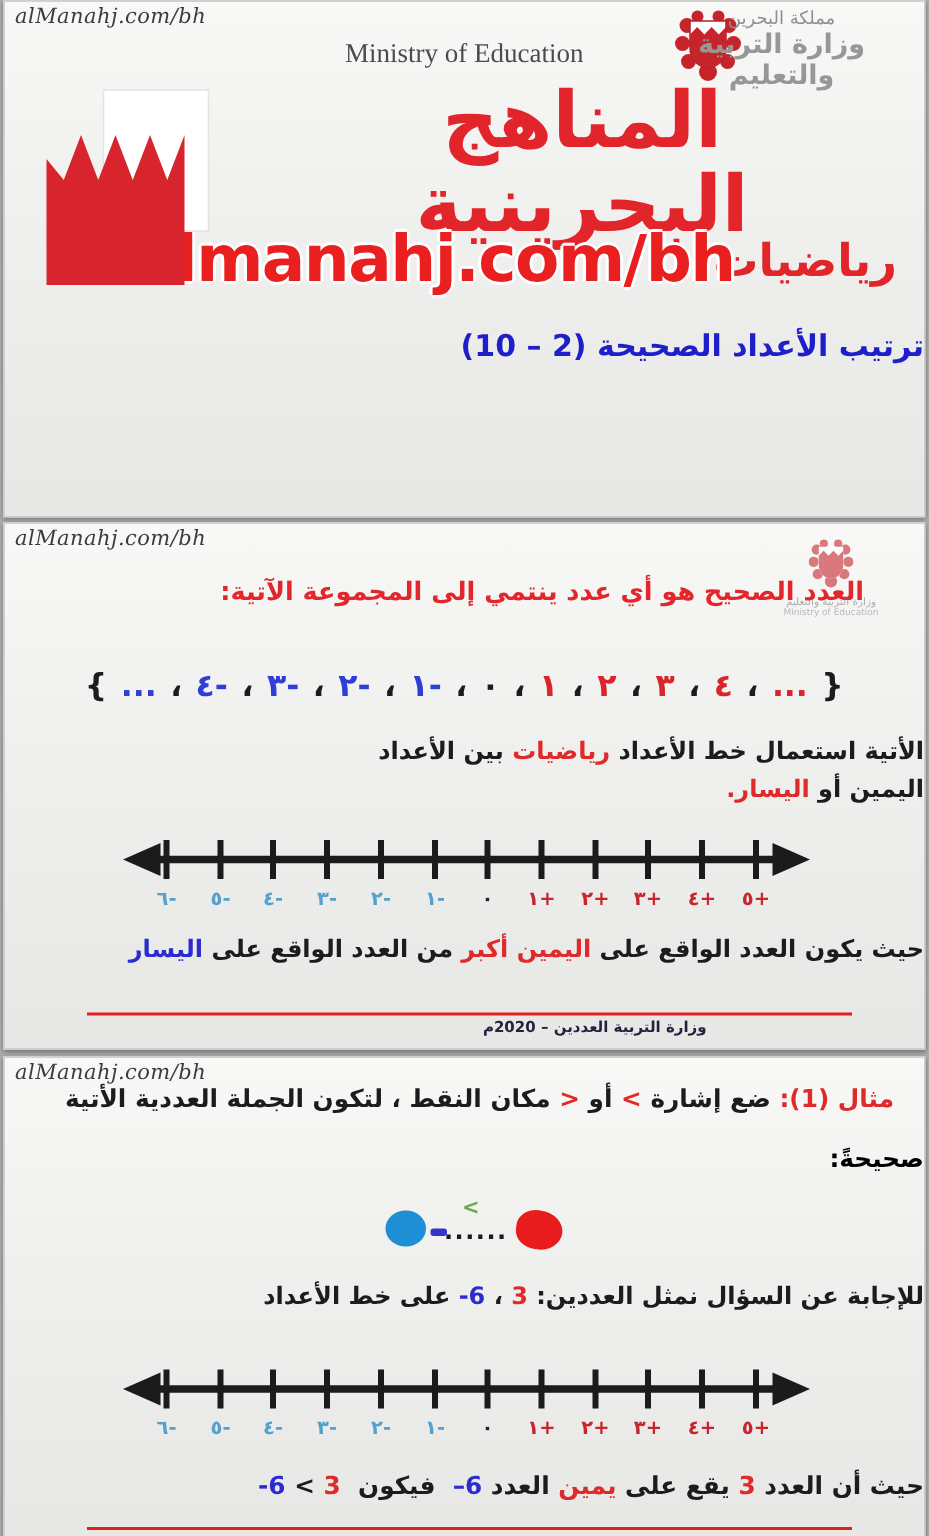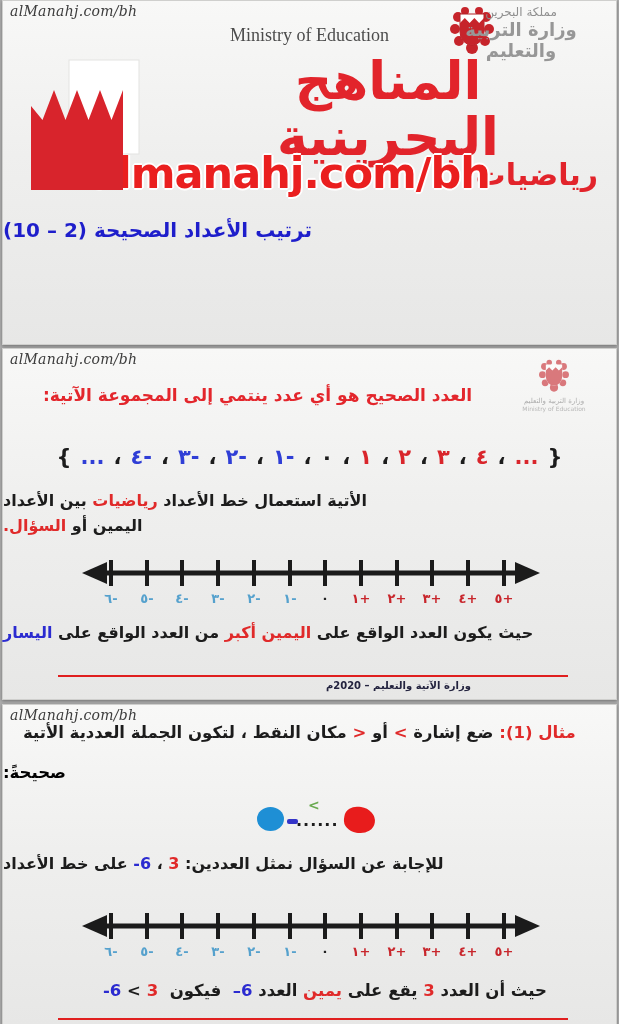--- a/index.html
+++ b/index.html
@@ -29,21 +29,21 @@
   .gov-ar .s1{font-size:12px;letter-spacing:1px;}
   .gov-ar .s2{font-size:18px;font-weight:bold;letter-spacing:1px;color:#979797;}
   .brand{font-size:52px;font-weight:bold;color:#e2242b;line-height:1.0;}
   .subject{right:18px;top:156px;font-size:30px;font-weight:bold;color:#e2242b;}
   .brand-url{
     left:86px;top:147px;font-size:43px;font-weight:bold;color:#ea1f1f;letter-spacing:-1px;
     text-shadow:2px 0 0 #fff,-2px 0 0 #fff,0 2px 0 #fff,0 -2px 0 #fff,1px 1px 0 #fff,-1px -1px 0 #fff;
   }
   .title1{top:217px;font-size:20px;font-weight:bold;color:#1e1ecb;}
   
-  .row{position:absolute;direction:rtl;text-align:left;font-weight:bold;}
+  .row{position:absolute;direction:rtl;text-align:right;font-weight:bold;}
   .row span{white-space:pre;}
   .iso{unicode-bidi:isolate;direction:ltr;}
   .toks{display:flex;direction:ltr;justify-content:center;gap:9px;font-weight:bold;}
   .toks span{display:inline-block;white-space:pre;}
   .redline{position:absolute;height:2px;background:#e01f1f;}
   .footer2{position:absolute;right:145px;font-size:10px;font-weight:bold;color:#23233f;direction:rtl;}
   .minilogo{position:absolute;right:22px;top:10px;width:80px;text-align:center;opacity:.8;}
   .minilogo .t1{font-size:7px;color:#9a9a9a;direction:rtl;}
   .minilogo .t2{font-size:6px;color:#a8a8a8;}
   
@@ -141,21 +141,21 @@
       <span style="color: rgb(28, 28, 28);">،</span>
       <span style="color: rgb(217, 37, 43);">٣</span>
       <span style="color: rgb(28, 28, 28);">،</span>
       <span style="color: rgb(217, 37, 43);">٤</span>
       <span style="color: rgb(28, 28, 28);">،</span>
       <span style="color: rgb(217, 37, 43);">...</span>
       <span style="color: rgb(28, 28, 28);">}</span>
     </div>
 
   <div class="row center" style="top:142px;font-size:16px;"><span style="color: rgb(28, 28, 28);">الأتية استعمال خط الأعداد </span><span style="color: rgb(224, 42, 42);">رياضيات</span><span style="color: rgb(28, 28, 28);"> بين الأعداد</span></div>
-  <div class="row center" style="top:167px;font-size:16px;"><span style="color: rgb(28, 28, 28);">اليمين أو </span><span style="color: rgb(224, 42, 42);">السؤال.</span></div>
+  <div class="row center" style="top:167px;font-size:16px;"><span style="color: rgb(28, 28, 28);">اليمين أو </span><span style="color: rgb(224, 42, 42);">اليسار.</span></div>
 
   <svg class="abs" style="left:78px;top:204px;" width="460" height="56" viewBox="0 0 460 56">
     <line x1="18" y1="20" x2="442" y2="20" stroke="#1b1b1b" stroke-width="5"></line>
     <polygon points="1,20 26,9 26,31" fill="#1b1b1b"></polygon>
     <polygon points="459,20 434,9 434,31" fill="#1b1b1b"></polygon>
     <g stroke="#1b1b1b" stroke-width="4">
       <line x1="30" y1="7" x2="30" y2="33"></line>
         <line x1="66" y1="7" x2="66" y2="33"></line>
       <line x1="101" y1="7" x2="101" y2="33"></line>
         <line x1="137" y1="7" x2="137" y2="33"></line>
@@ -180,21 +180,21 @@
       <text x="316" y="50" fill="#c8262c">٢+</text>
       <text x="351" y="50" fill="#c8262c">٣+</text>
       <text x="387" y="50" fill="#c8262c">٤+</text>
       <text x="423" y="50" fill="#c8262c">٥+</text>
     </g>
   </svg>
 
   <div class="row center" style="top:274px;font-size:16px;"><span style="color: rgb(28, 28, 28);">حيث يكون العدد الواقع على </span><span style="color: rgb(224, 42, 42);">اليمين أكبر</span><span style="color: rgb(28, 28, 28);"> من العدد الواقع على </span><span style="color: rgb(43, 43, 208);">اليسار</span></div>
 
   <div class="redline" style="left:55px;width:510px;top:326px;"></div>
-  <div class="footer2" style="top:331px;">وزارة الآتية والتعليم – 2020م</div>
+  <div class="footer2" style="top:331px;">وزارة التربية العددين – 2020م</div>
 </div>
 
 <div class="slide" style="top:704px;height:322px;">
   <div class="wm">alManahj.com/bh</div>
 
   <div class="row center" style="top:18px;font-size:16.5px;left:20px;right:20px;"><span style="color: rgb(224, 42, 42);">مثال (1):</span><span style="color: rgb(28, 28, 28);"> ضع إشارة </span><span class="iso" style="color: rgb(224, 42, 42);">&lt;</span><span style="color: rgb(28, 28, 28);"> أو </span><span class="iso" style="color: rgb(224, 42, 42);">&gt;</span><span style="color: rgb(28, 28, 28);"> مكان النقط ، لتكون الجملة العددية الأتية</span></div>
   <div class="row center ar" style="top:58px;font-size:16.5px;">صحيحةً:</div>
 
   <div class="bluedot"></div>
   <div class="bluedash"></div>

